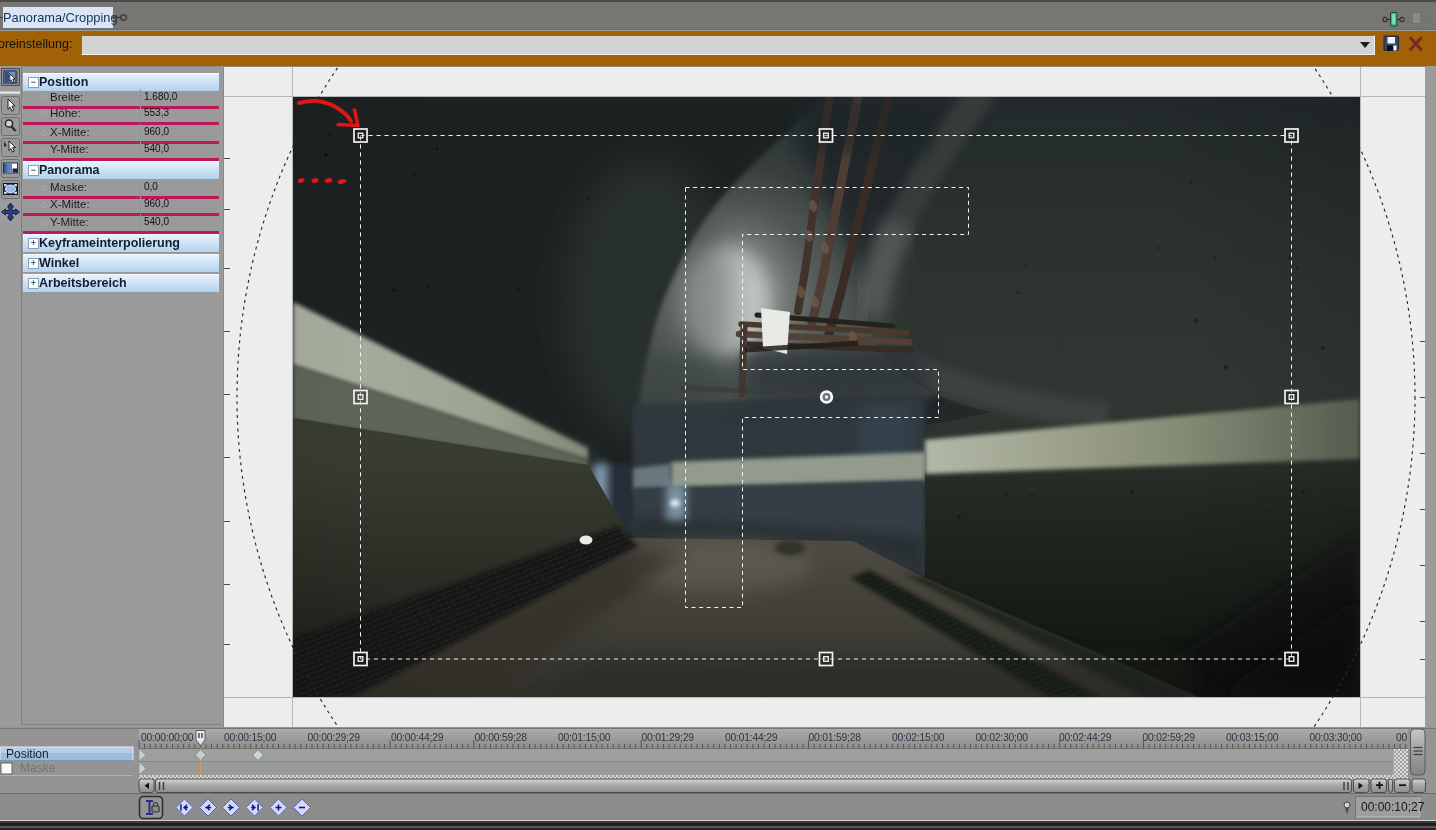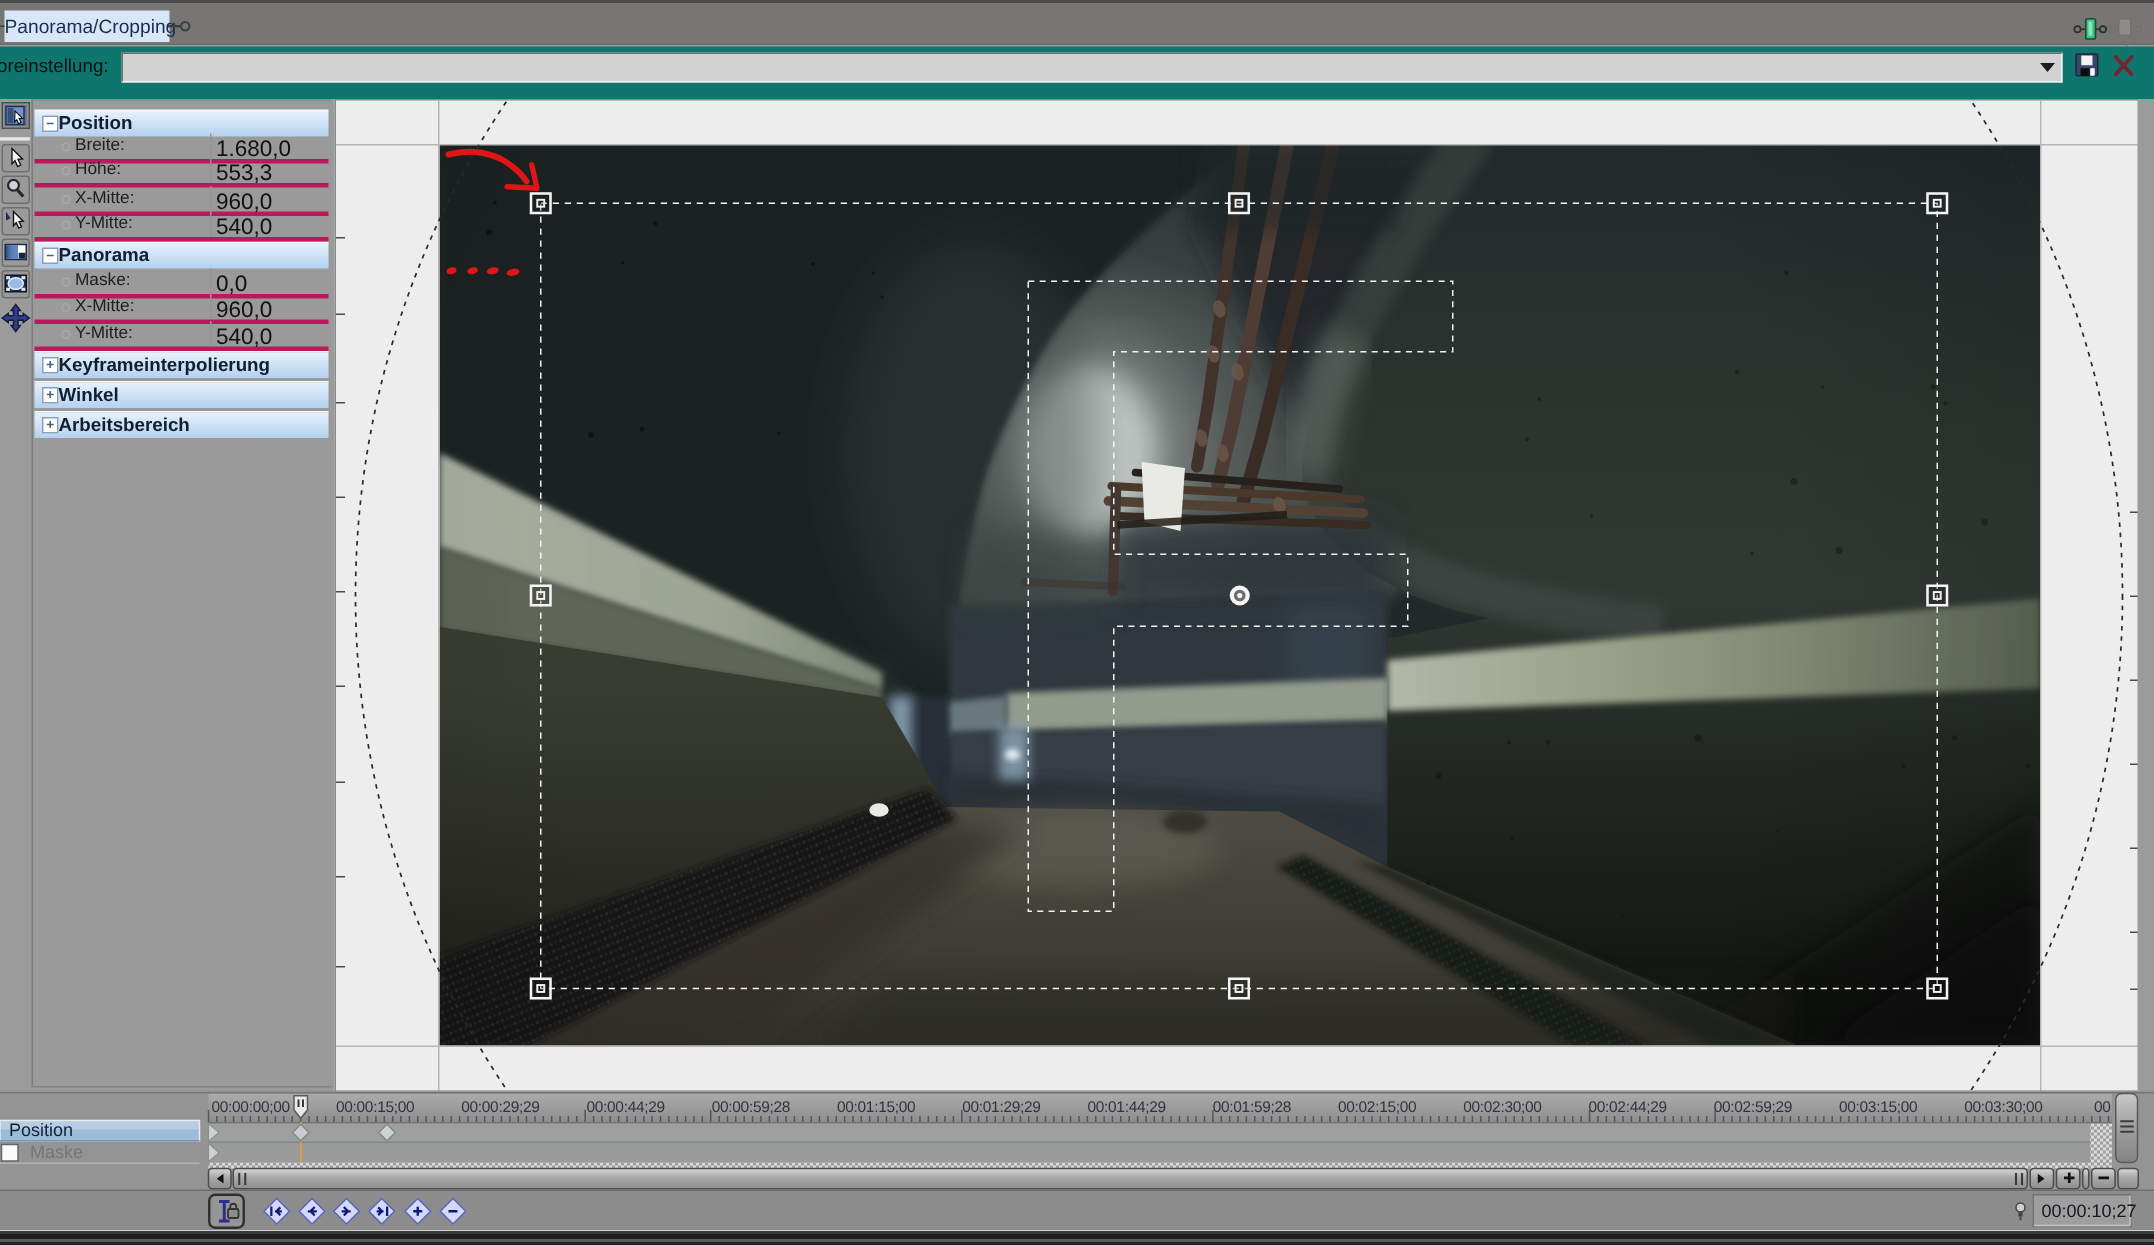--- a/index.html
+++ b/index.html
@@ -4,38 +4,38 @@
 <style>
   html,body{margin:0;padding:0;}
   body{width:1436px;height:830px;overflow:hidden;position:relative;background:#9b9b9b;
        font-family:"Liberation Sans", sans-serif;}
   .abs{position:absolute;}
   
   #titlebar{left:0;top:0;width:1436px;height:30px;background:#787672;border-top:2px solid #4a4a48;border-bottom:1px solid #6e6c68;box-sizing:border-box;}
   #tab{left:3px;top:5px;width:110px;height:21px;background:#d9e6f7;color:#16304f;
        font-size:12.8px;line-height:21px;text-align:center;}
   
-  #presetrow{left:0;top:31px;width:1436px;height:35px;background:#0f766e;}
+  #presetrow{left:0;top:31px;width:1436px;height:35px;background:#a16207;}
   #presetlabel{left:-2px;top:6px;font-size:12.5px;color:#111;}
   #combo{left:81px;top:4px;width:1292px;height:18px;background:#d3d3d3;
          border:1px solid;border-color:#6f6f6f #efefef #efefef #6f6f6f;}
   #comboarrow{right:4px;top:6px;width:0;height:0;border:5px solid transparent;border-top:6px solid #1c1c1c;position:absolute;}
   
   #sidebar{left:0;top:66px;width:21px;height:661px;background:#9b9b9b;}
   
   #props{left:21px;top:66px;width:199px;height:657px;background:#9a9a9a;
          border-left:1px solid #7c7c7c;border-top:1px solid #8a8a8a;border-bottom:1px solid #828282;}
   .phdr{position:absolute;left:1px;width:196px;height:17px;
         background:linear-gradient(#e7f1fc,#b3d2ef);border-top:1px solid #f5faff;}
   .phdr .bx{position:absolute;left:5px;top:3px;width:9px;height:9px;background:#fff;
         border:1px solid #8aa0b8;color:#44607c;font-size:9px;line-height:8px;text-align:center;font-weight:bold;}
   .phdr .tt{position:absolute;left:16px;top:1px;font-size:12.5px;font-weight:bold;color:#101e30;}
   .prow{position:absolute;left:1px;width:196px;height:17px;border-bottom:3px solid #be185d;}
   .prow .lb{position:absolute;left:27px;top:2px;font-size:11.5px;color:#1d1d1d;}
-  .prow .vl{position:absolute;left:121px;top:2px;font-size:15px;color:#111;}
+  .prow .vl{position:absolute;left:121px;top:2px;font-size:10px;color:#111;}
   .prow .dot{position:absolute;left:18px;top:6px;width:4px;height:4px;border-radius:50%;
         border:1px solid #a9a9a9;}
   .prow .vsep{position:absolute;left:117px;top:0;width:1px;height:17px;background:#949494;}
   
   #workspace{left:223px;top:66px;width:1202px;height:661px;background:#ededee;
              border-left:1px solid #8a8a8a;border-top:1px solid #8a8a8a;}
   #rightstrip{left:1425px;top:66px;width:11px;height:661px;background:#9b9b9b;border-right:2px solid #3c3c3c;}
   
   #tl{left:0;top:727px;width:1436px;height:103px;background:#919191;text-align:right;}
   #bottomstrip{left:0;top:820px;width:1436px;height:10px;

